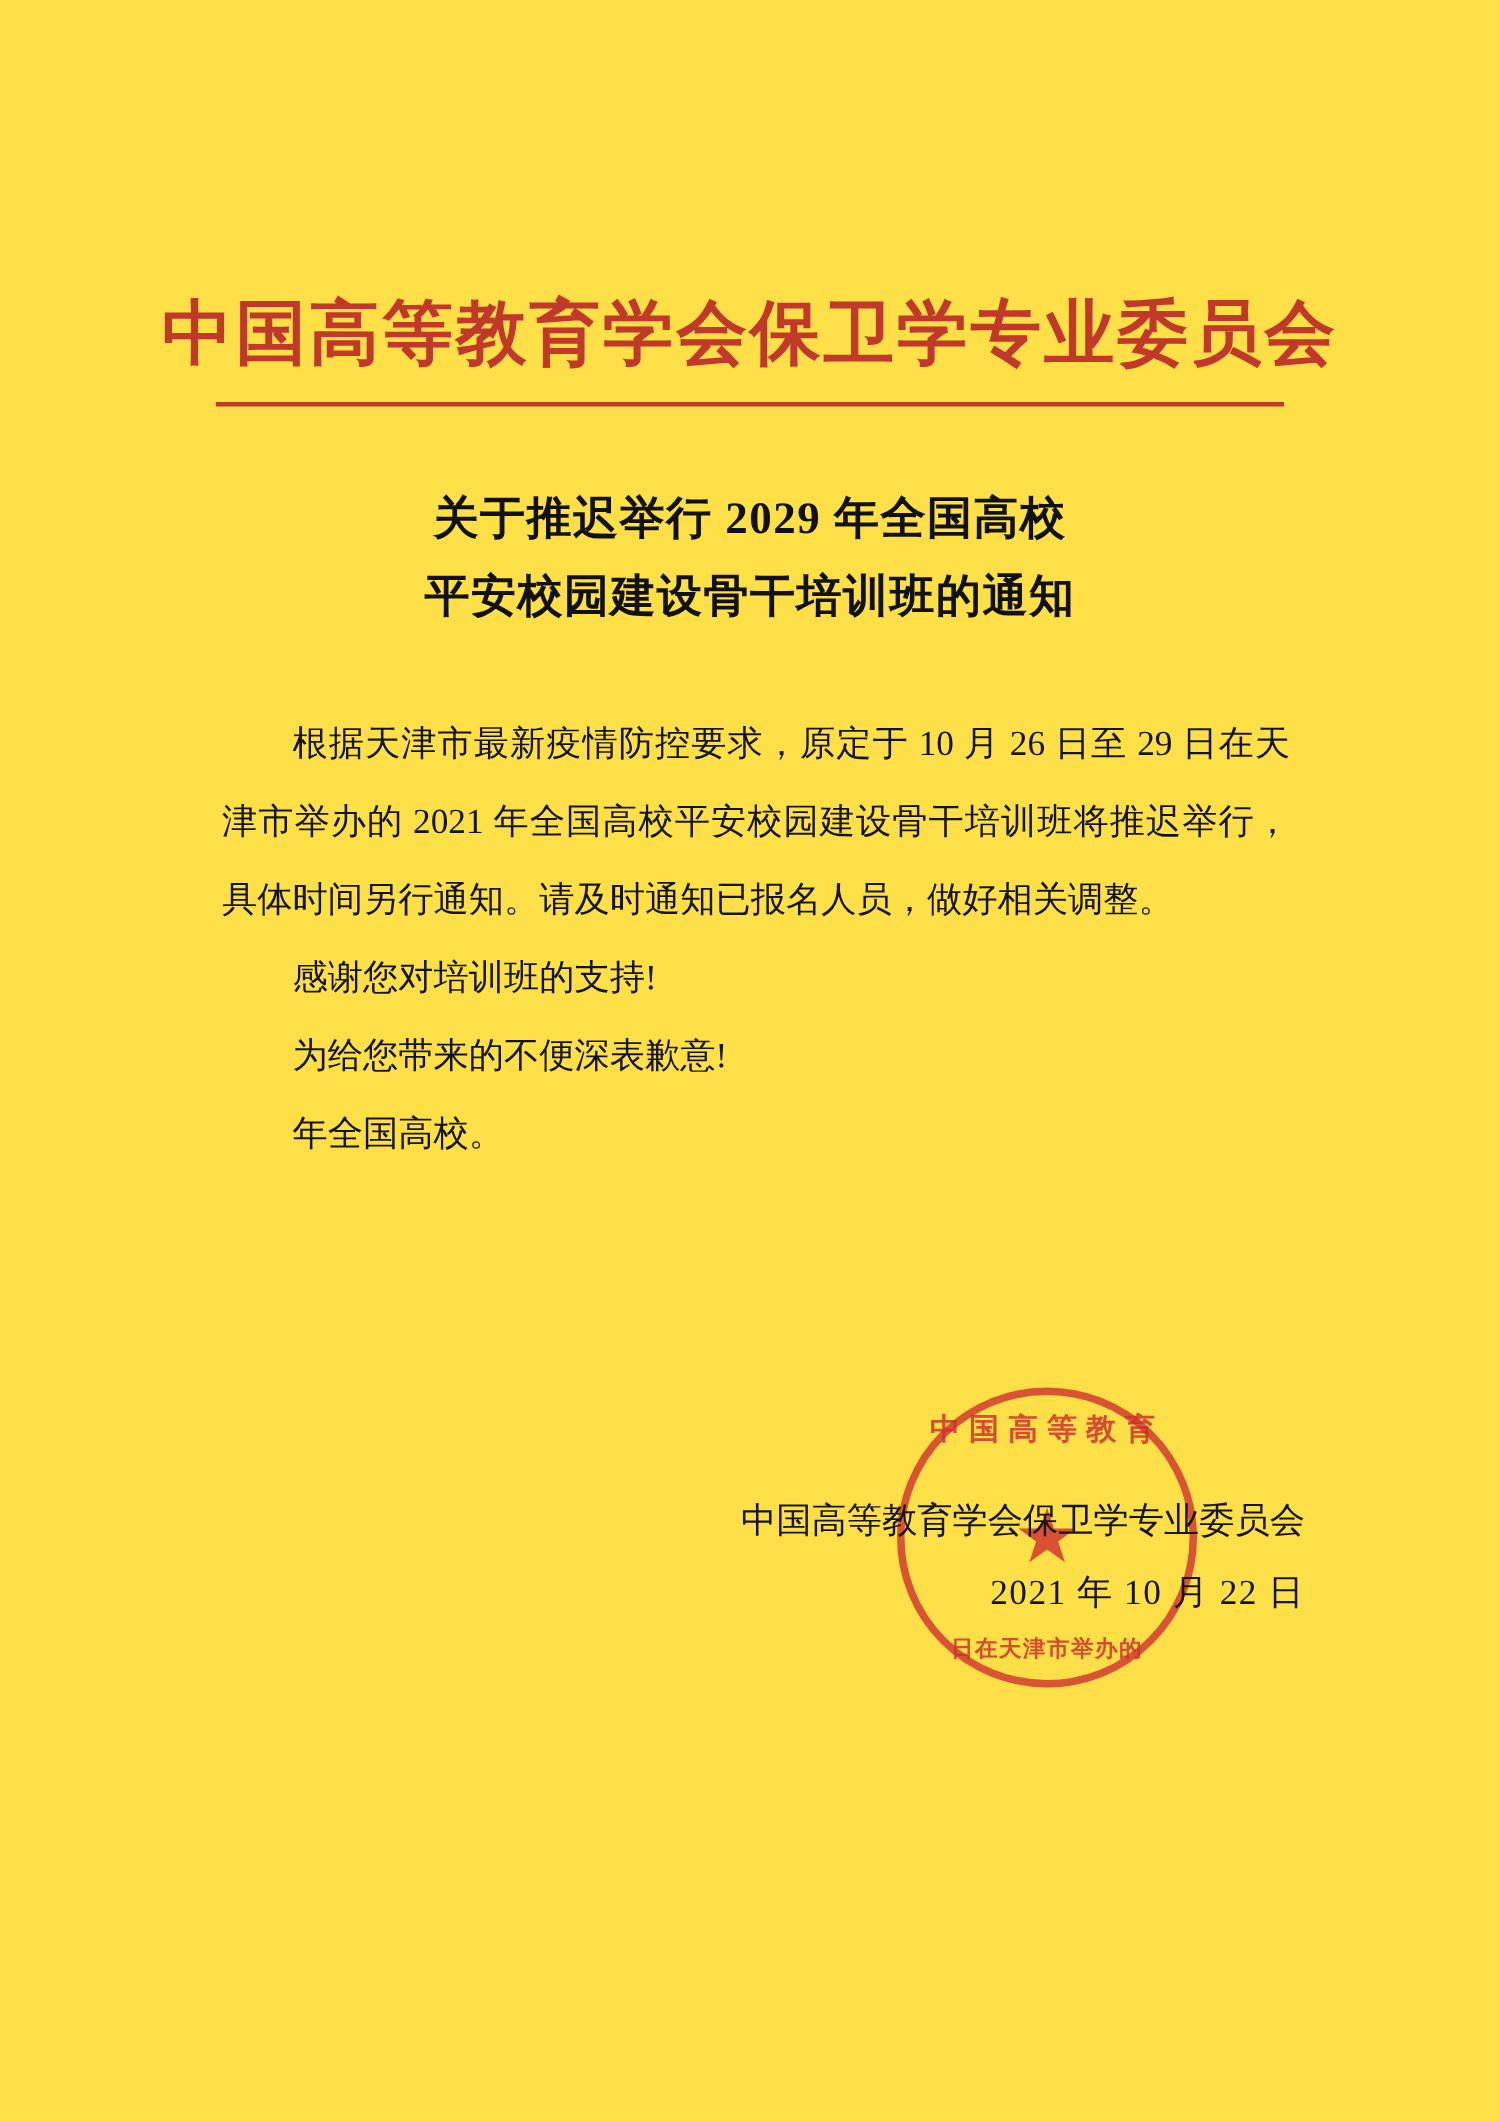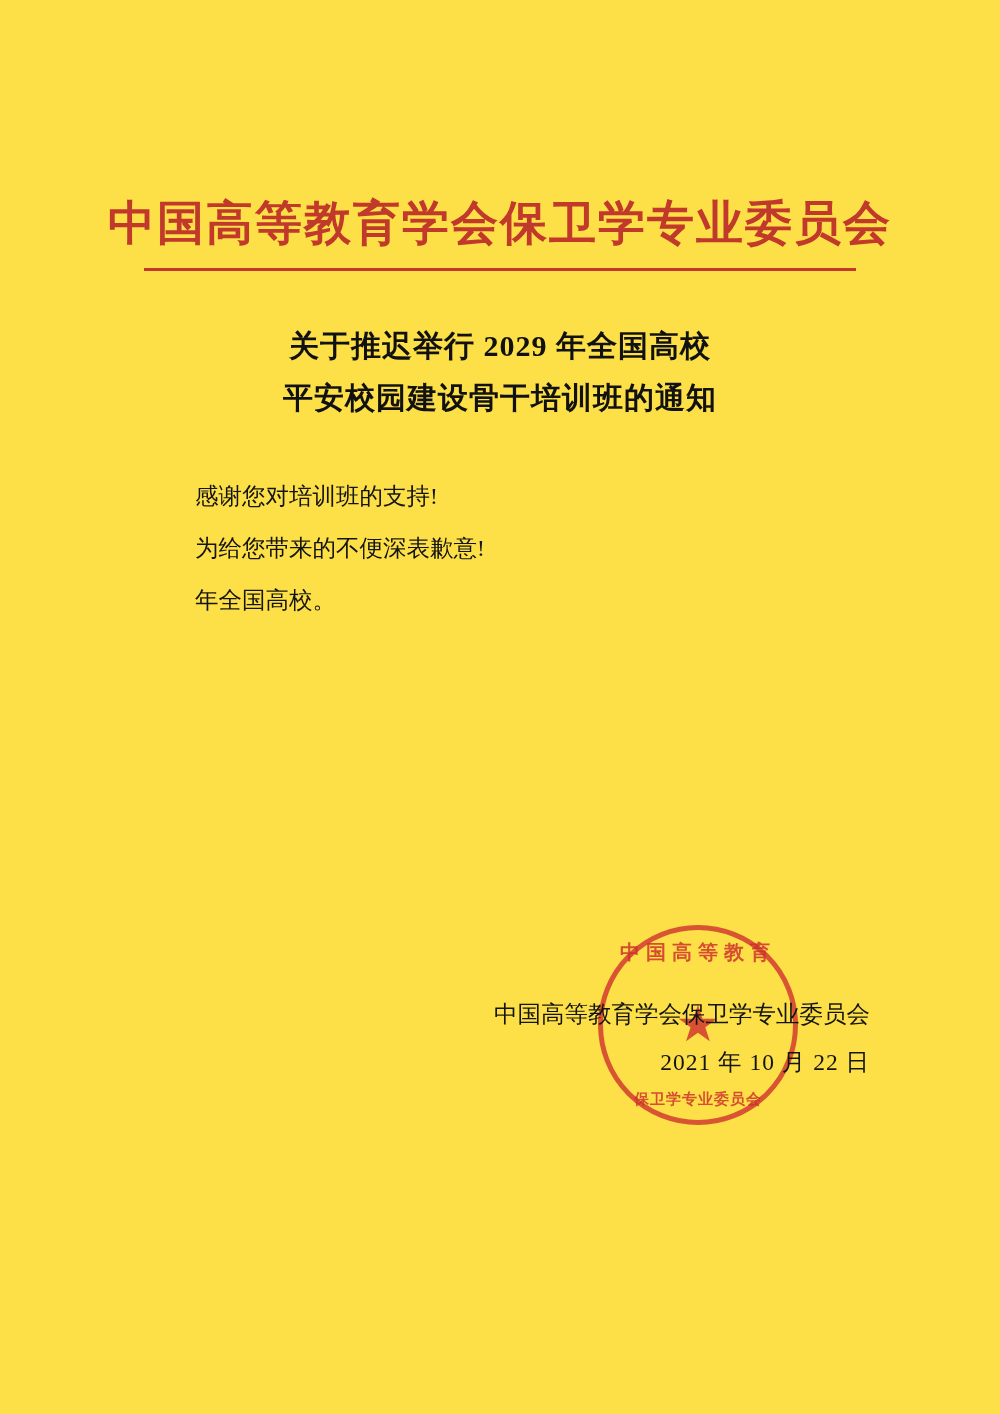--- a/index.html
+++ b/index.html
@@ -153,30 +153,31 @@
     <div class="letterhead-title">中国高等教育学会保卫学专业委员会</div>
     <div class="letterhead-rule"></div>
   </div>
 
   <div class="doc-title">
     <span class="line">关于推迟举行 2029 年全国高校</span>
     <span class="line">平安校园建设骨干培训班的通知</span>
   </div>
 
   <div class="body-text">
+    <p class="para">根据天津市最新疫情防控要求，原定于 10 月 26 日至 29 日在天津市举办的 2021 年全国高校平安校园建设骨干培训班将推迟举行，具体时间另行通知。请及时通知已报名人员，做好相关调整。</p>
     <p class="short-line">感谢您对培训班的支持!</p>
     <p class="short-line">为给您带来的不便深表歉意!</p>
     <p class="short-line">年全国高校。</p>
   </div>
 
   <div class="seal">
     <div class="seal-ring"></div>
     <div class="seal-star">★</div>
     <div class="seal-top-text">中国高等教育</div>
-    <div class="seal-bottom-text">保卫学专业委员会</div>
+    <div class="seal-bottom-text">日在天津市举办的</div>
   </div>
 
   <div class="signature">
     <span class="sig-line">中国高等教育学会保卫学专业委员会</span>
     <span class="sig-date">2021 年 10 月 22 日</span>
   </div>
 
 </div>
 
 </body></html>

